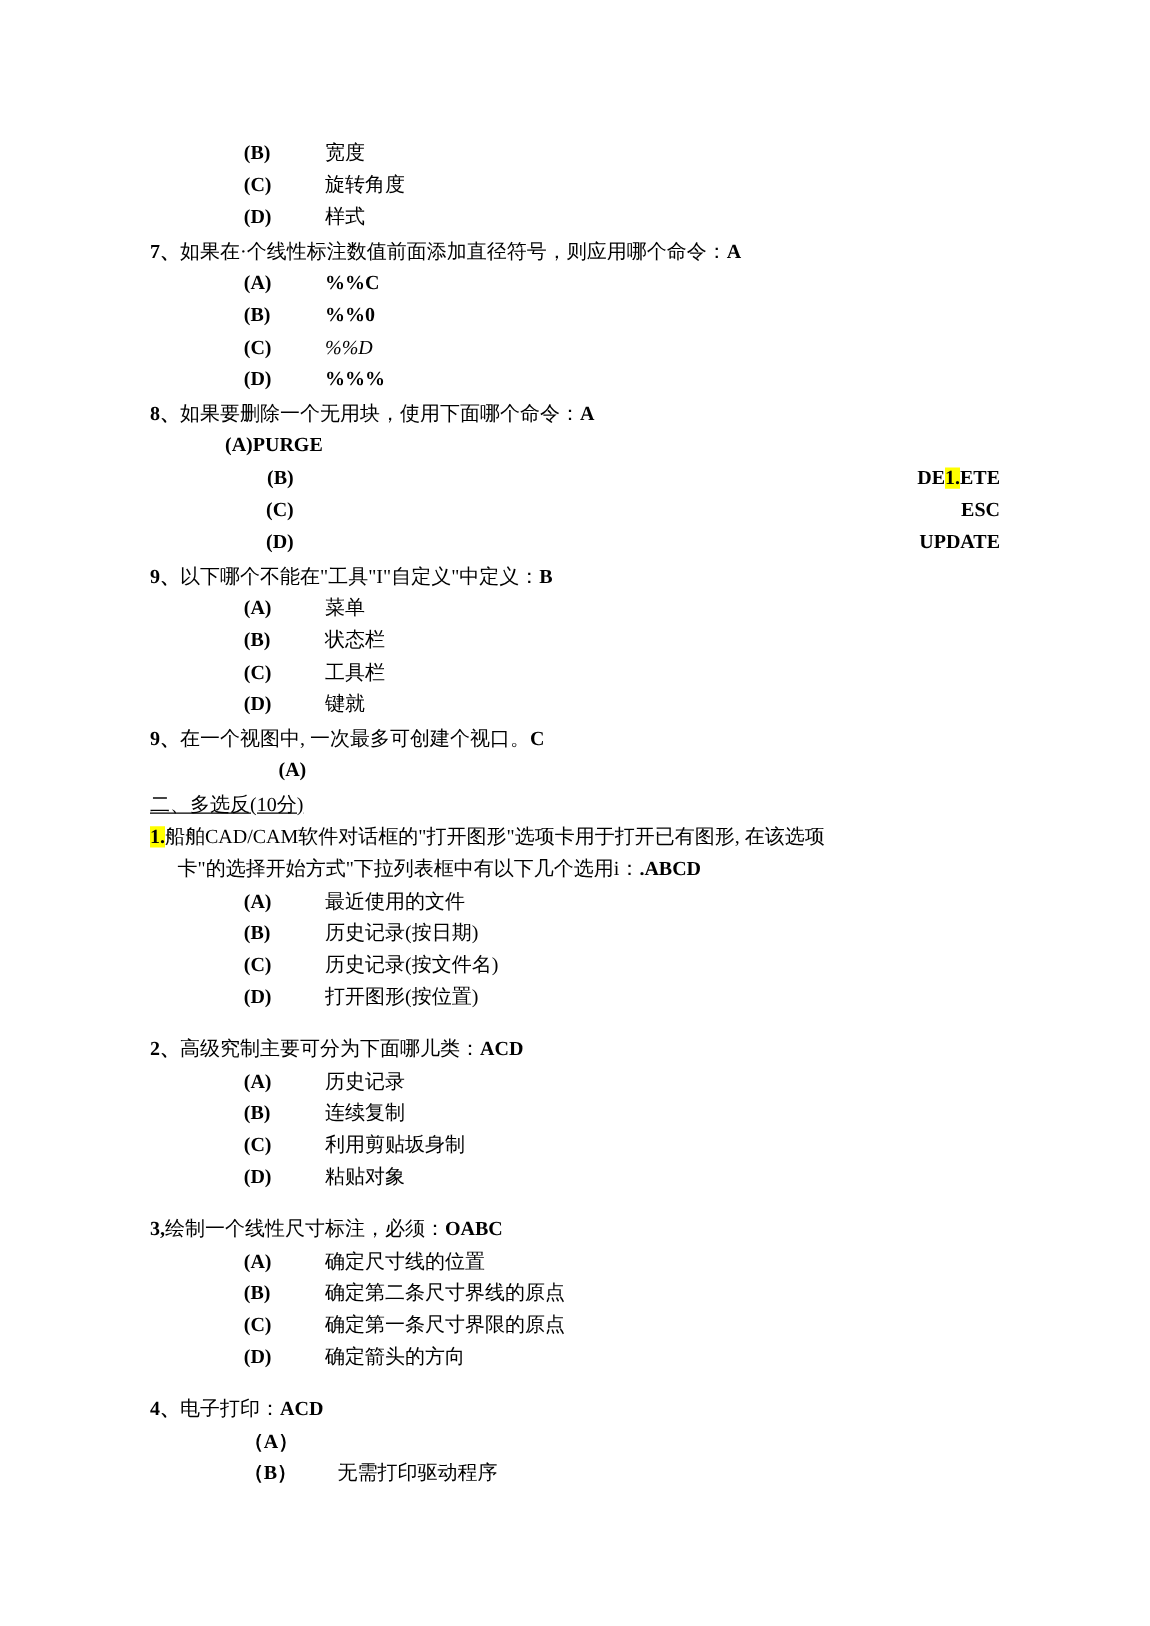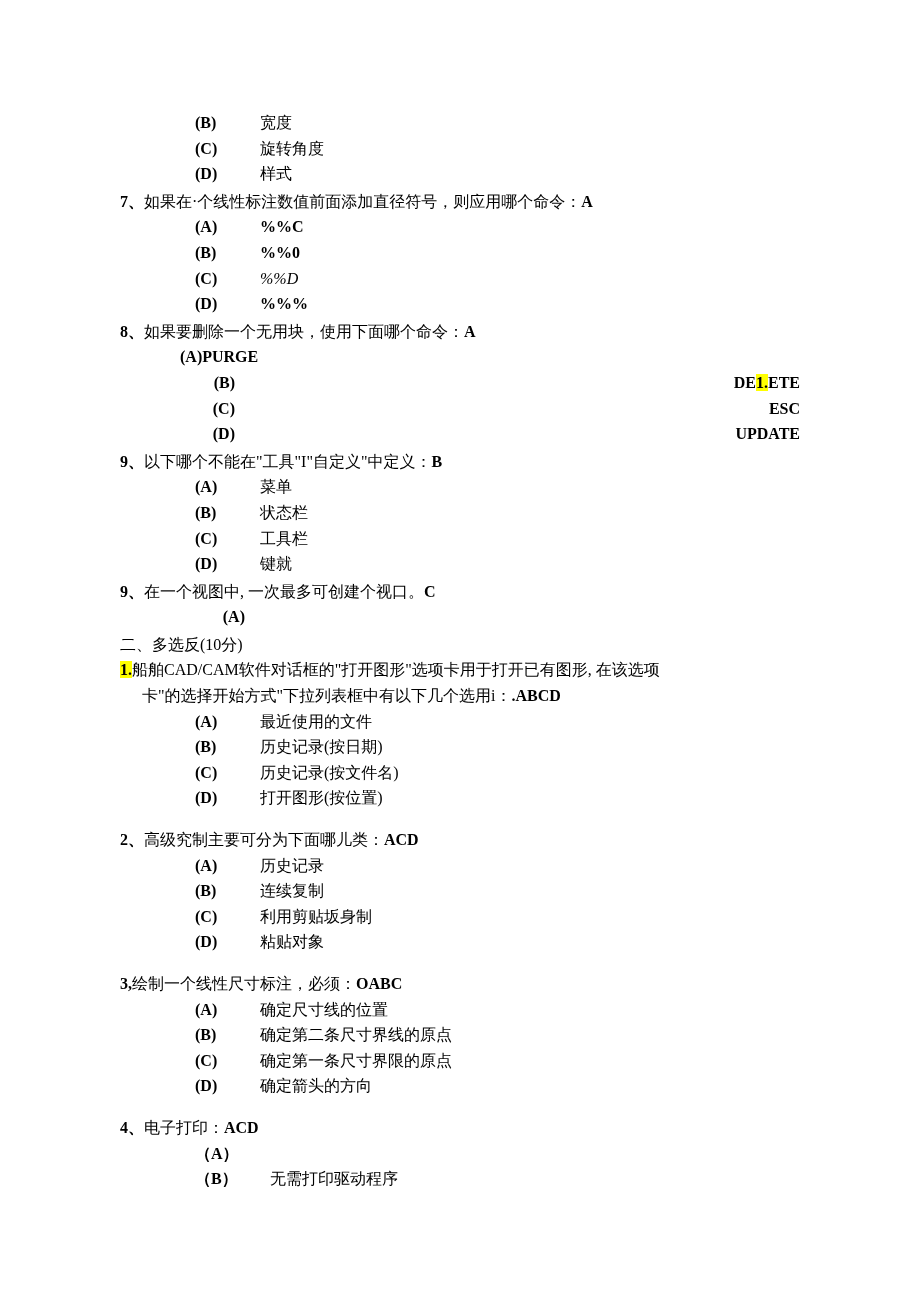--- a/index.html
+++ b/index.html
@@ -13,21 +13,21 @@
       width: 920px;
     }
     .option-row { display: flex; margin-left: 75px; }
     .option-letter { font-weight: bold; width: 65px; flex-shrink: 0; }
     .option-text { flex: 1; }
     .option-row-a { margin-left: 60px; text-align: right; }
     .question { margin-top: 2px; }
     .bold { font-weight: bold; }
     .italic { font-style: italic; }
     .highlight { background-color: #ffff00; }
-    .section-title { margin-top: 2px; }
+    .section-title { margin-top: 2px; text-decoration: underline; }
     .indent1 { margin-left: 22px; }
   </style>
 </head>
 <body>
 
 <div>
   <div class="option-row">
     <span class="option-letter">(B)</span>
     <span class="option-text">宽度</span>
   </div>

